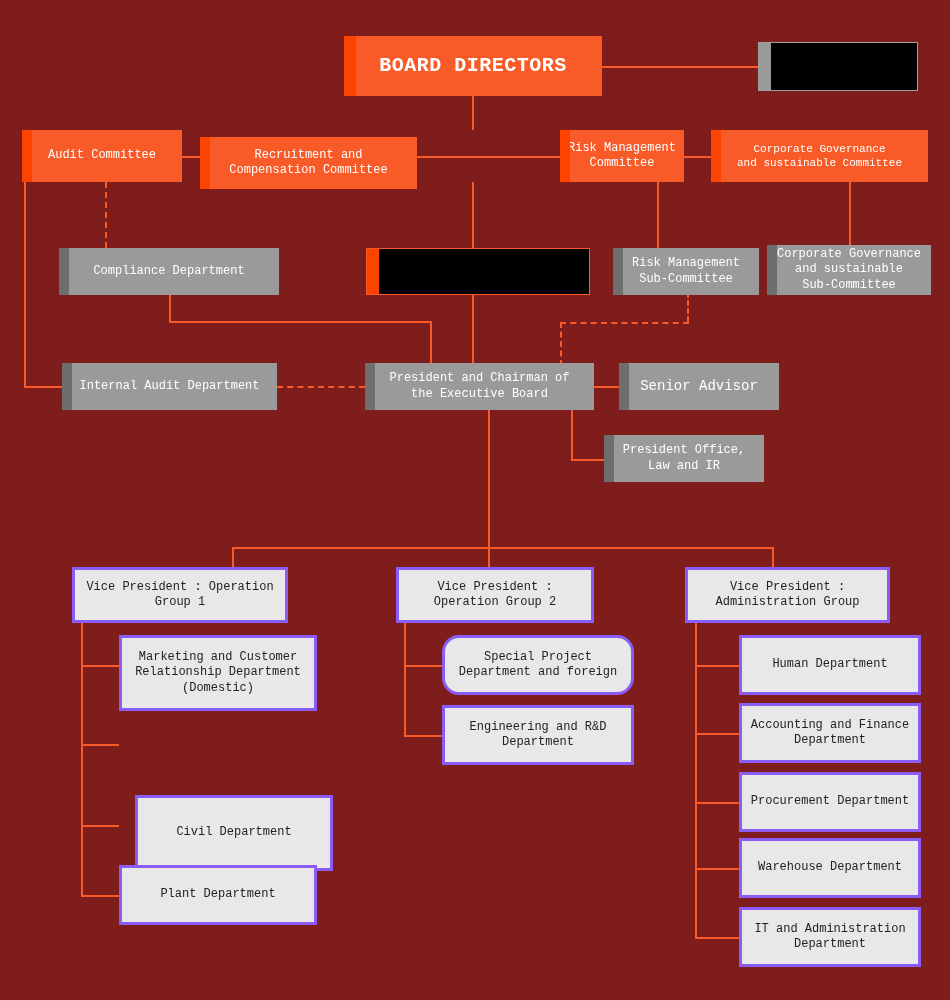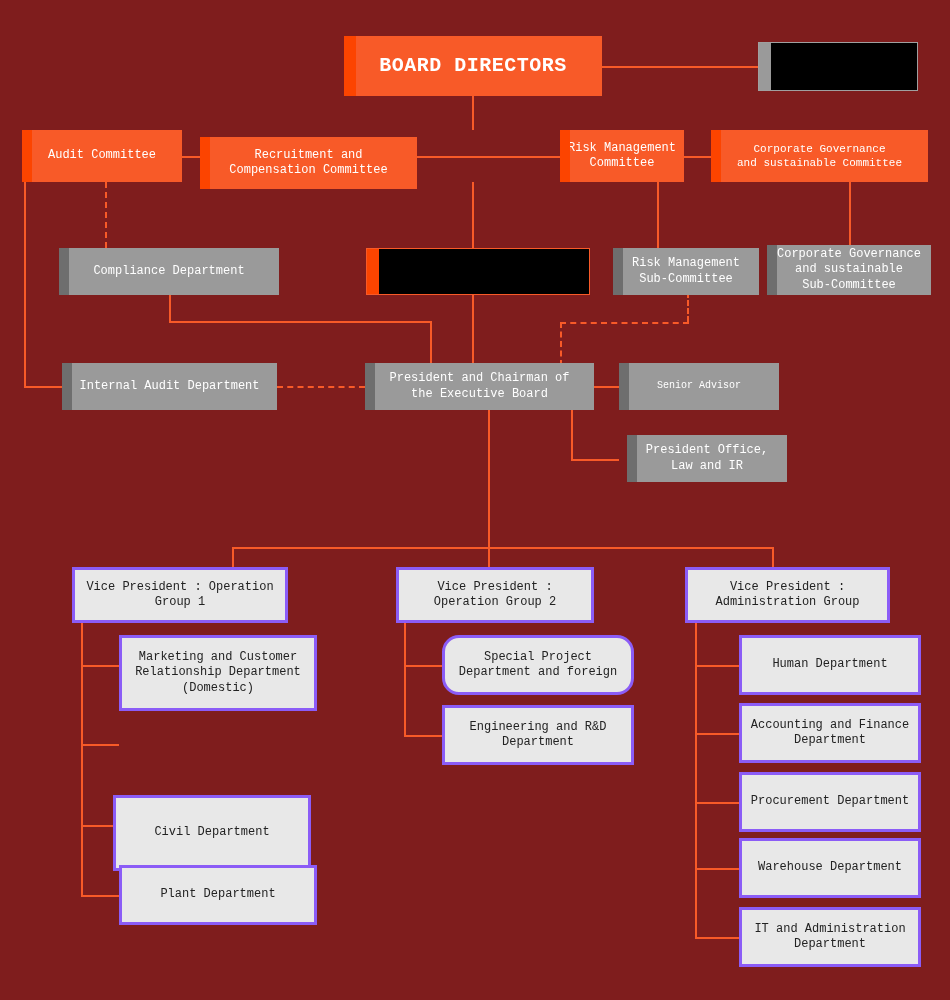--- a/index.html
+++ b/index.html
@@ -207,25 +207,25 @@
 
   <div class="node n-gray accent" style="left:62px; top:363px; width:215px; height:47px; font-size:12px;">
     <span class="label">Internal Audit Department</span>
   </div>
 
   <div class="node n-gray accent" style="left:365px; top:363px; width:229px; height:47px; font-size:12px;">
     <span class="label">President and Chairman of
 the Executive Board</span>
   </div>
 
-  <div class="node n-gray accent" style="left:619px; top:363px; width:160px; height:47px; font-size:10px;">
+  <div class="node n-gray accent" style="left:619px; top:363px; width:160px; height:47px; font-size:14px;">
     <span class="label">Senior Advisor</span>
   </div>
 
-  <div class="node n-gray accent" style="left:627px; top:435px; width:160px; height:47px; font-size:12px;">
+  <div class="node n-gray accent" style="left:604px; top:435px; width:160px; height:47px; font-size:12px;">
     <span class="label">President Office,
 Law and IR</span>
   </div>
 
   <div class="node n-light" style="left:72px; top:567px; width:216px; height:56px; font-size:12px;">
     <span class="label">Vice President : Operation
 Group 1</span>
   </div>
 
   <div class="node n-light" style="left:396px; top:567px; width:198px; height:56px; font-size:12px;">
@@ -238,21 +238,21 @@
 Administration Group</span>
   </div>
 
   <div class="node n-light" style="left:119px; top:635px; width:198px; height:76px; font-size:12px;">
     <span class="label">Marketing and Customer
 Relationship Department
 (Domestic)</span>
   </div>
 
 
-  <div class="node n-light" style="left:113px; top:795px; width:198px; height:76px; font-size:12px;">
+  <div class="node n-light" style="left:135px; top:795px; width:198px; height:76px; font-size:12px;">
     <span class="label">Civil Department</span>
   </div>
 
   <div class="node n-light" style="left:119px; top:865px; width:198px; height:60px; font-size:12px;">
     <span class="label">Plant Department</span>
   </div>
 
   <div class="node n-light" style="left:442px; top:635px; width:192px; height:60px; font-size:12px;border-radius:17px;">
     <span class="label">Special Project
 Department and foreign</span>

